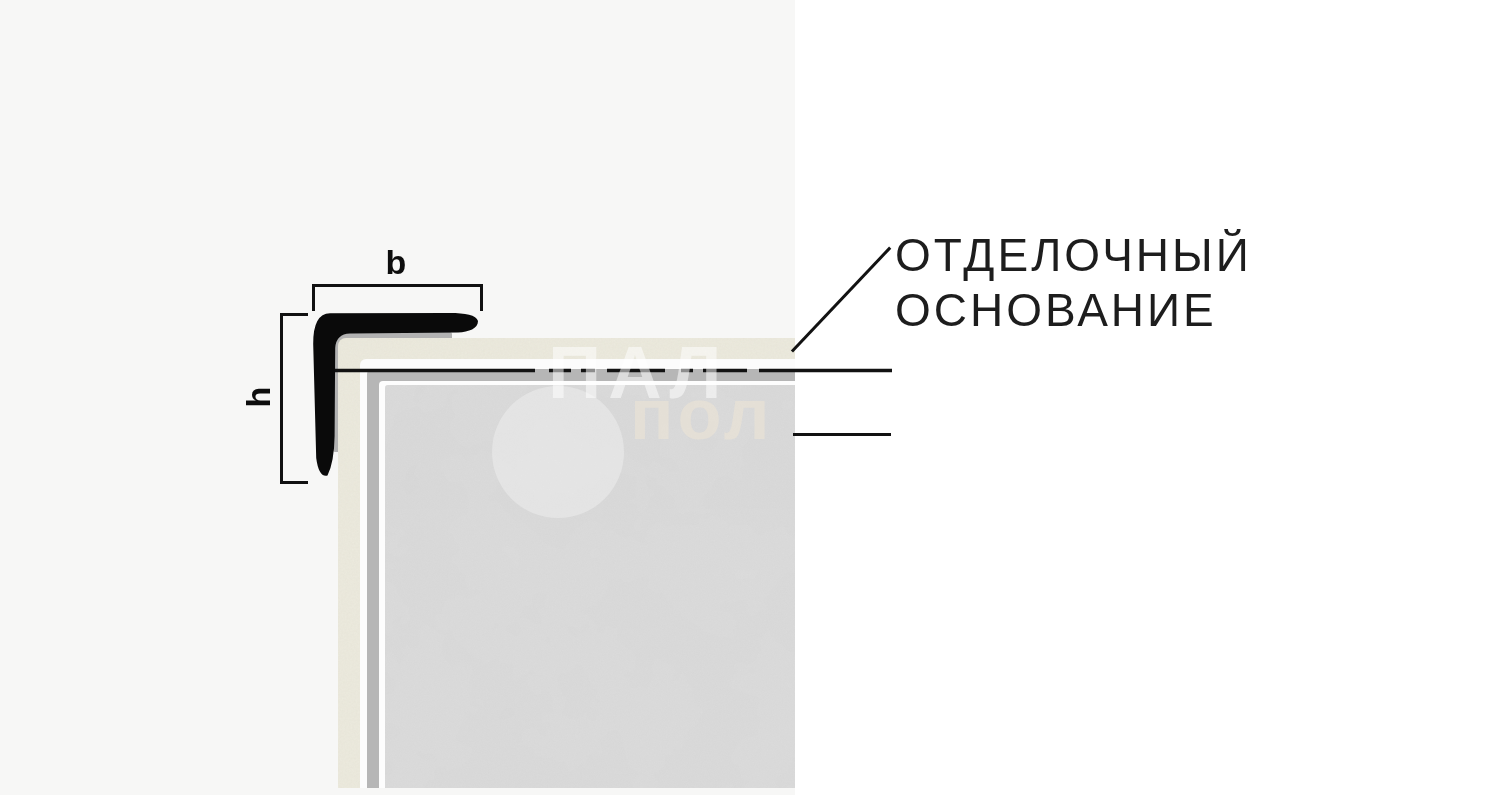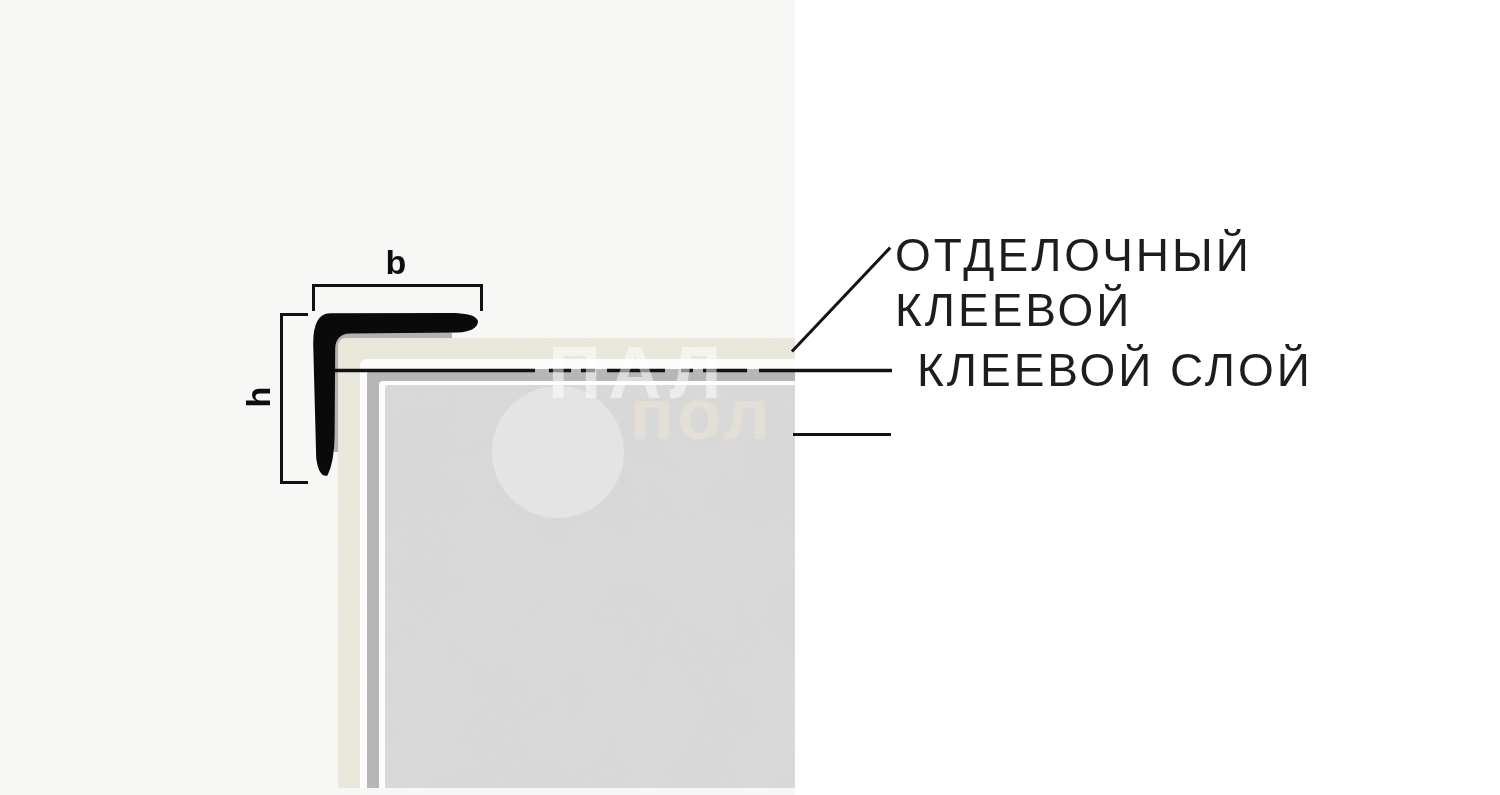--- a/index.html
+++ b/index.html
@@ -123,17 +123,16 @@
   <div class="bracket-b"></div>
   <div class="bracket-h"></div>
   <div class="dim-b">b</div>
   <div class="dim-h">h</div>
 
   <div class="leader-diagonal"></div>
   <div class="leader-base"></div>
 
   <div class="callout callout-finishing">
     <div>ОТДЕЛОЧНЫЙ</div>
-    <div>КЛЕЕВОЙ</div>
+    <div>ОСНОВАНИЕ</div>
   </div>
-  <div class="callout callout-adhesive">КЛЕЕВОЙ СЛОЙ</div>
 
 </div>
 
 </body></html>

